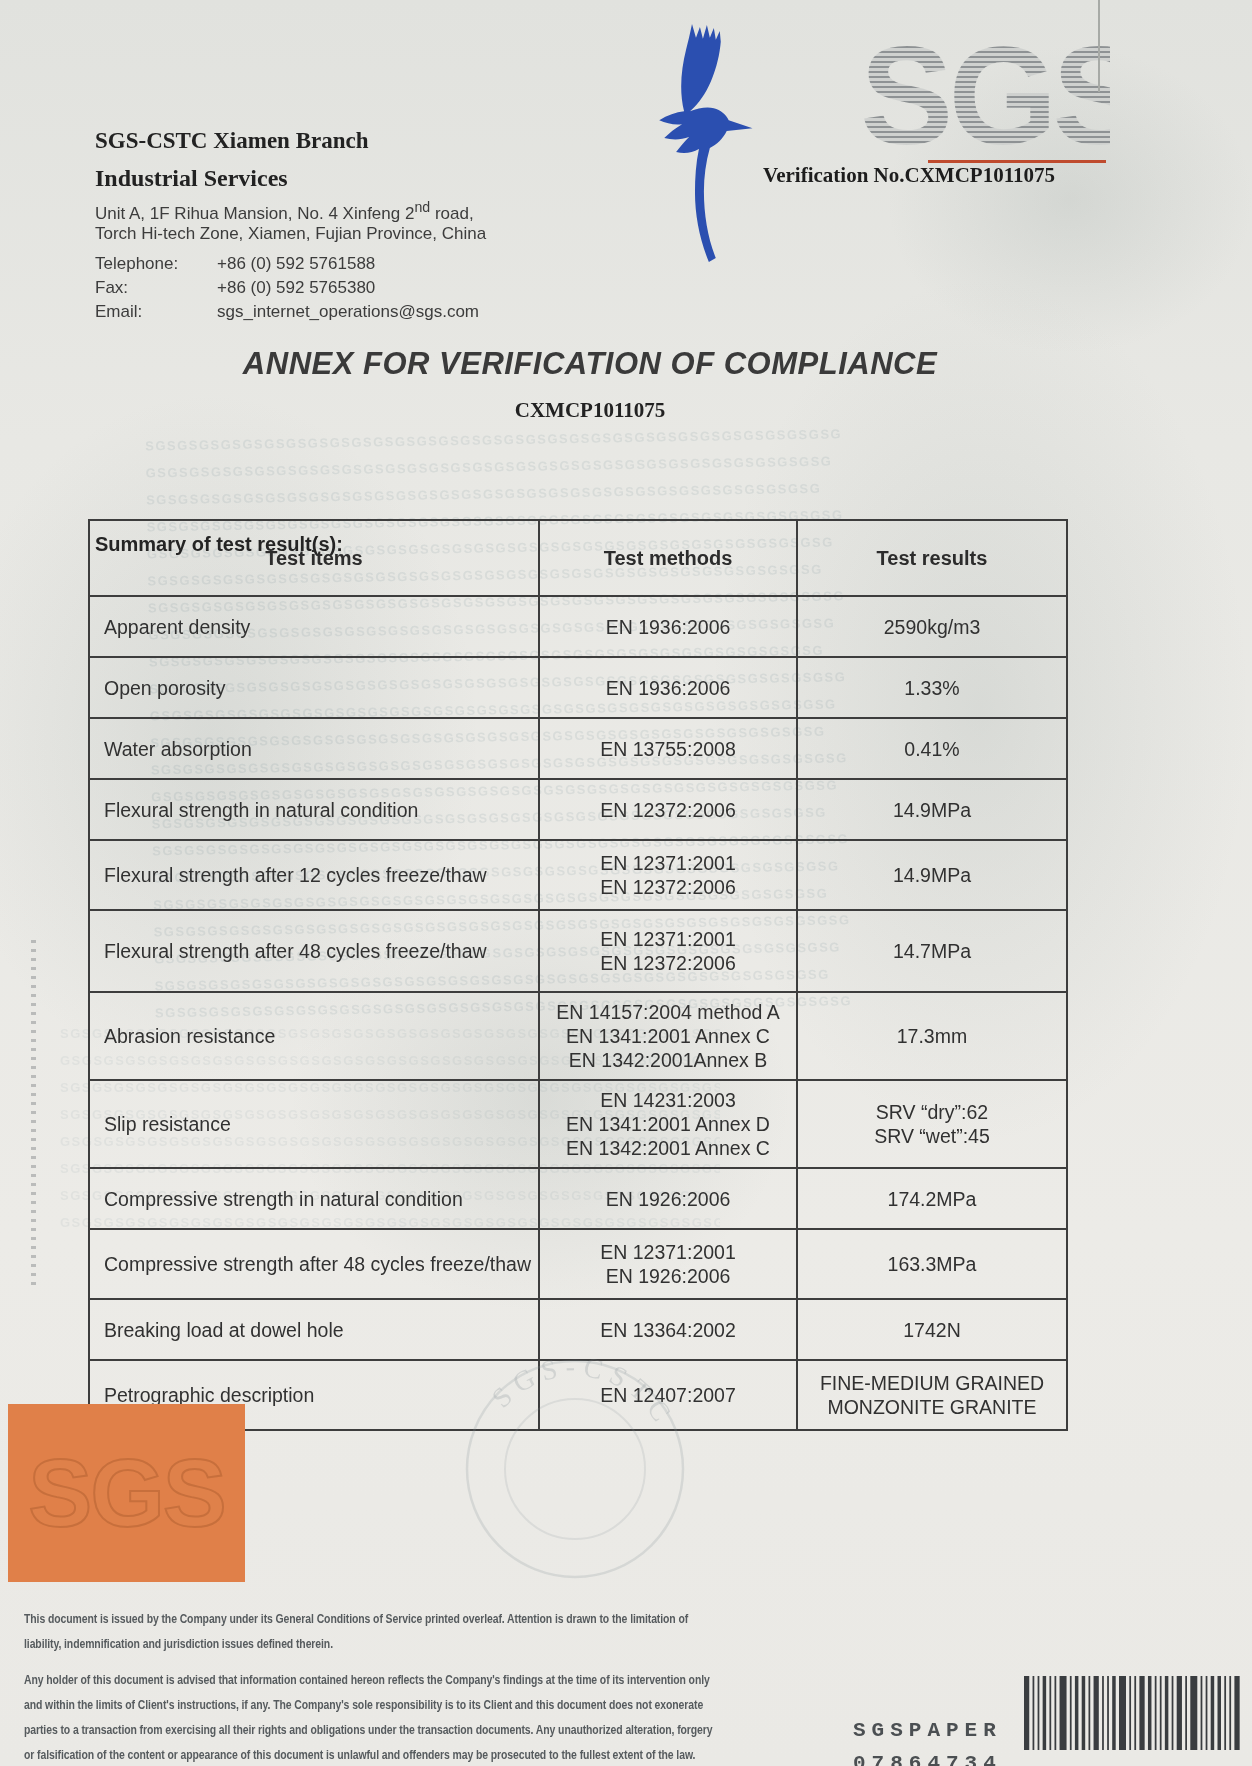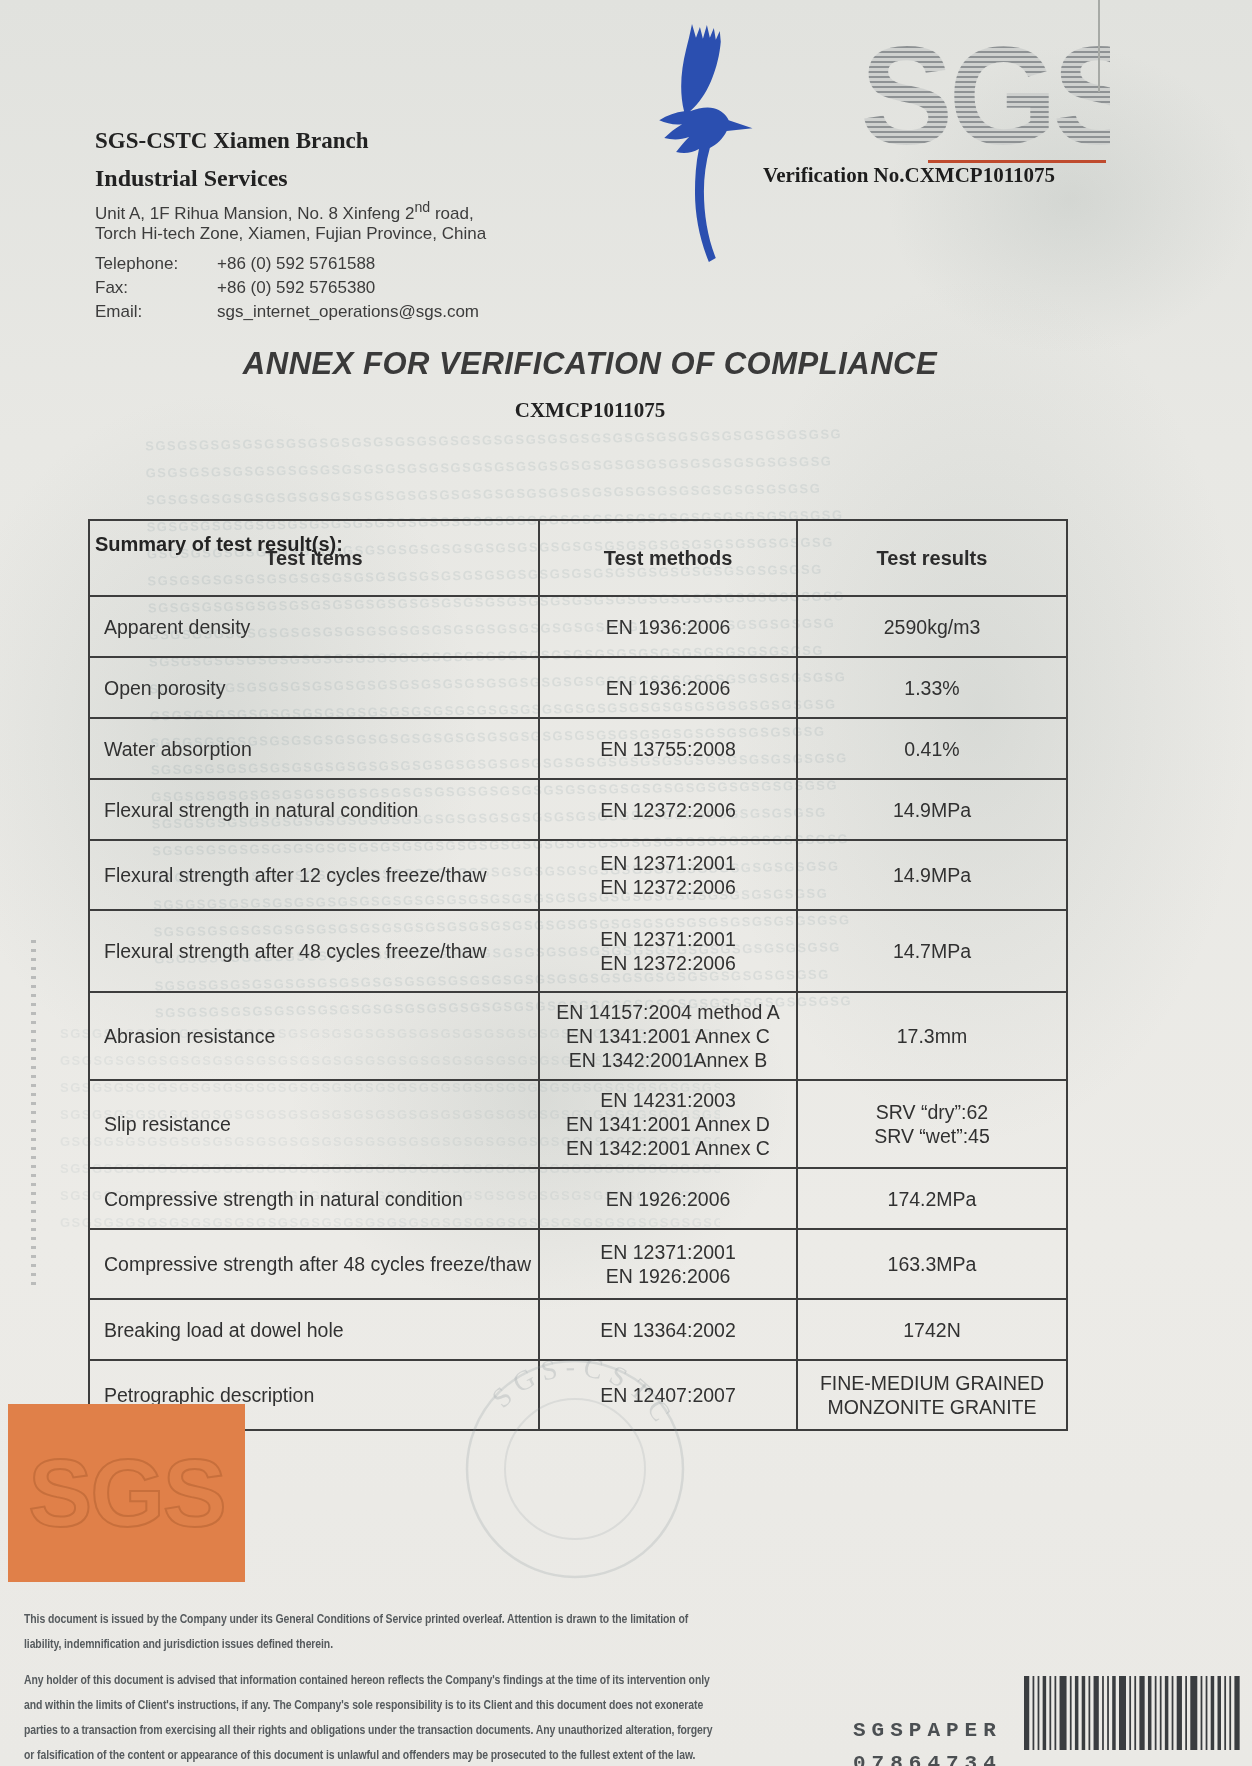--- a/index.html
+++ b/index.html
@@ -115,21 +115,21 @@
       <div>SGSGSGSGSGSGSGSGSGSGSGSGSGSGSGSGSGSGSGSGSGSGSGSGSGSGSGSGSGSGSG</div>
       <div>SGSGSGSGSGSGSGSGSGSGSGSGSGSGSGSGSGSGSGSGSGSGSGSGSGSGSGSGSGSGSGSG</div>
       <div>GSGSGSGSGSGSGSGSGSGSGSGSGSGSGSGSGSGSGSGSGSGSGSGSGSGSGSGSGSGSGSG</div>
       <div>SGSGSGSGSGSGSGSGSGSGSGSGSGSGSGSGSGSGSGSGSGSGSGSGSGSGSGSGSGSGSG</div>
       <div>SGSGSGSGSGSGSGSGSGSGSGSGSGSGSGSGSGSGSGSGSGSGSGSGSGSGSGSGSGSGSGSG</div>
       <div>GSGSGSGSGSGSGSGSGSGSGSGSGSGSGSGSGSGSGSGSGSGSGSGSGSGSGSGSGSGSGSG</div>
     </div>
 
   <div id="company" class="abs serif">SGS-CSTC Xiamen Branch</div>
   <div id="division" class="abs serif">Industrial Services</div>
-  <div id="addr1" class="abs"><span>Unit A, 1F Rihua Mansion, No. 8 Xinfeng 2</span><sup>nd</sup><span> road,</span></div>
+  <div id="addr1" class="abs"><span>Unit A, 1F Rihua Mansion, No. 4 Xinfeng 2</span><sup>nd</sup><span> road,</span></div>
   <div id="addr2" class="abs">Torch Hi-tech Zone, Xiamen, Fujian Province, China</div>
   <div id="contacts" class="abs">
     <div class="crow">
         <span class="clabel">Telephone:</span>
         <span>+86 (0) 592 5761588</span>
       </div>
     <div class="crow">
         <span class="clabel">Fax:</span>
         <span>+86 (0) 592 5765380</span>
       </div>

